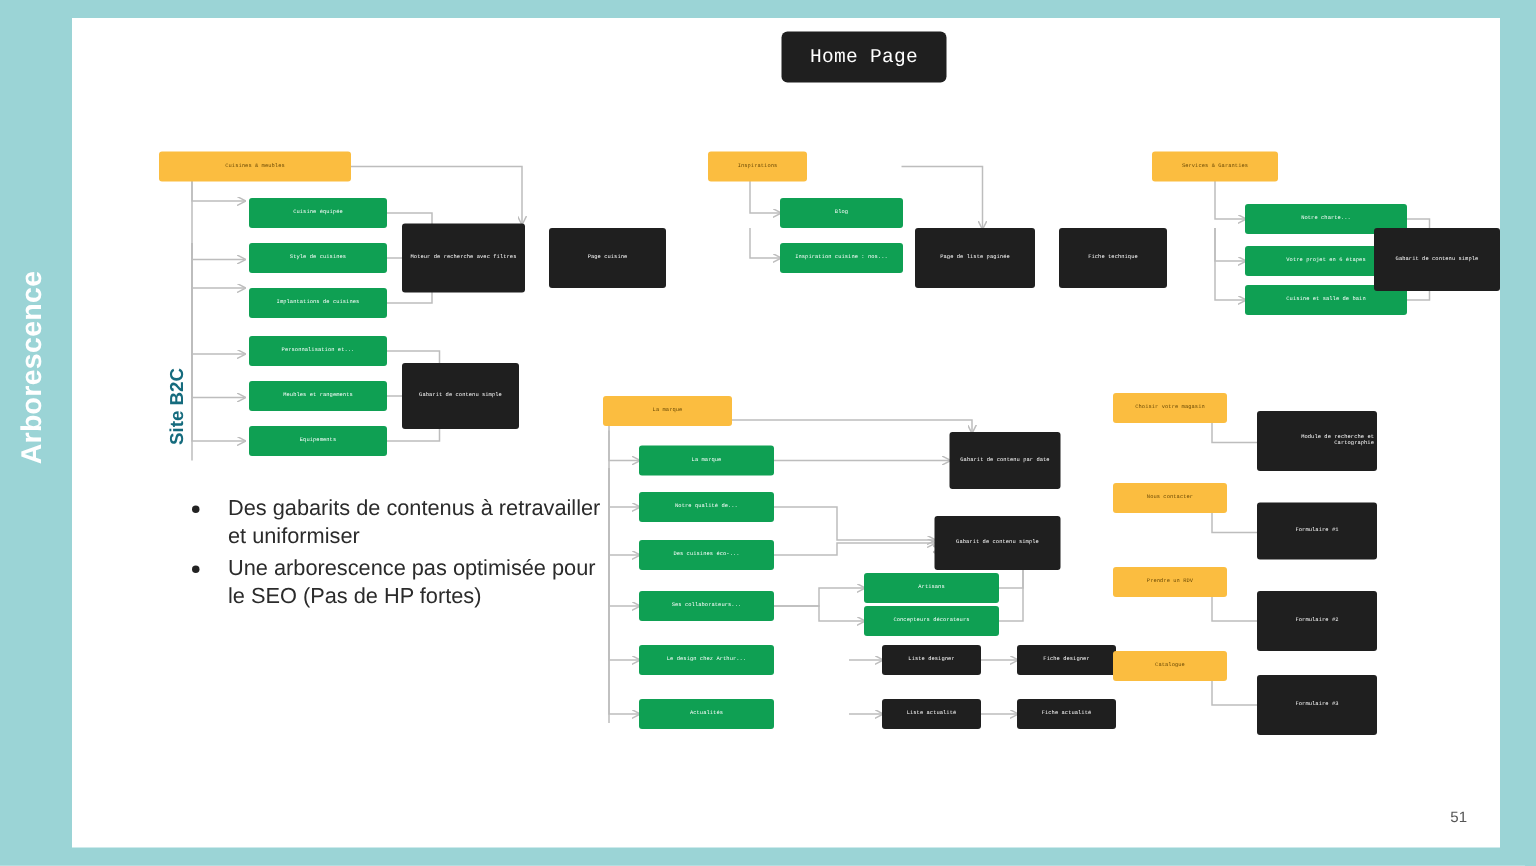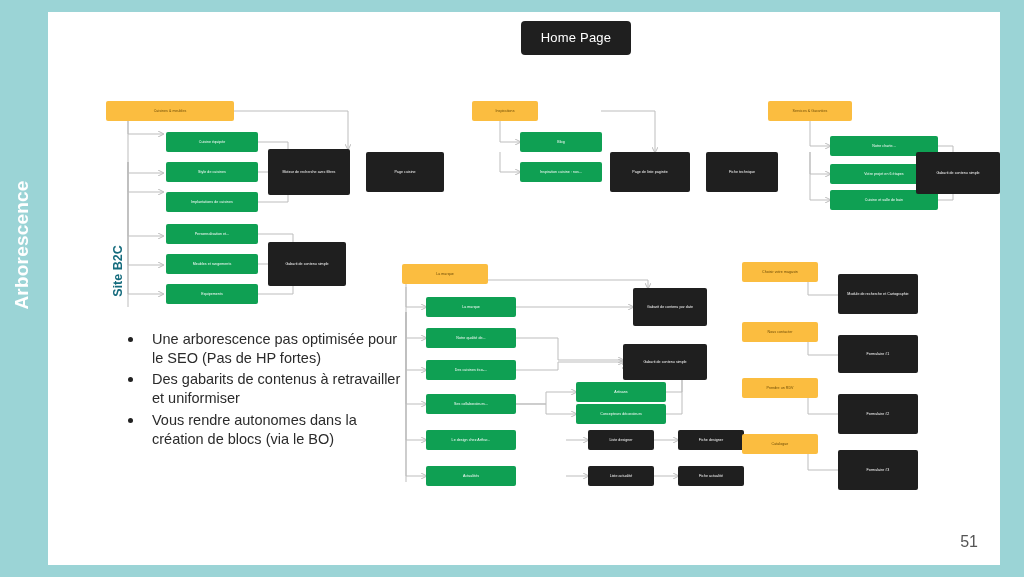--- a/index.html
+++ b/index.html
@@ -25,26 +25,27 @@
   .vert-sub-host{position:absolute;left:48px;top:0;width:40px;height:553px;}
   .vsub{
     position:absolute;left:-28px;top:252px;width:100px;
     transform:rotate(-90deg);
     color:#156b7d;font-weight:bold;font-size:12.5px;text-align:center;
   }
   
   .node{
     position:absolute;box-sizing:border-box;
     display:flex;align-items:center;justify-content:center;
-    text-align:left;line-height:1.12;
+    text-align:right;line-height:1.12;
     border-radius:2px;
     font-size:3.6px;
     padding:1px 2px;
     color:#ffffff;
     letter-spacing:.05px;
+    font-family:Liberation Mono, monospace;
   }
   .n-dark{background:#1f1f1f;color:#ffffff;}
   .n-green{background:#12a css;}
   .n-green{background:#0fa053;color:#ffffff;}
   .n-orange{background:#fbbd40;color:#6b4a05;}
   .n-home{
     background:#1f1f1f;color:#fff;border-radius:4px;
     font-size:13px;letter-spacing:.2px;
   }
   svg.links{position:absolute;left:0;top:0;width:952px;height:553px;pointer-events:none;}
@@ -58,21 +59,21 @@
   .remarks li{
     position:relative;font-size:14.5px;color:#2b2b2b;line-height:1.32;
     margin-bottom:2px;padding-left:24px;
   }
   .remarks li:before{
     content:"";position:absolute;left:0;top:7px;width:5px;height:5px;
     border-radius:50%;background:#222;
   }
   .pagenum{
     position:absolute;right:22px;bottom:14px;
-    font-size:16px;color:#555;
+    font-size:10px;color:#555;
   }
 </style>
 </head>
 <body>
 
 <div class="slide-bg"></div>
 
 <div class="vert-wrap">
   <div class="vert-title">Arborescence</div>
 </div>
@@ -194,20 +195,19 @@
   <div class="node n-dark" style="left:790px;top:262px;width:80px;height:40px;">Module de recherche et Cartographie</div>
   <div class="node n-orange" style="left:694px;top:310px;width:76px;height:20px;">Nous contacter</div>
   <div class="node n-dark" style="left:790px;top:323px;width:80px;height:38px;">Formulaire #1</div>
   <div class="node n-orange" style="left:694px;top:366px;width:76px;height:20px;">Prendre un RDV</div>
   <div class="node n-dark" style="left:790px;top:382px;width:80px;height:40px;">Formulaire #2</div>
   <div class="node n-orange" style="left:694px;top:422px;width:76px;height:20px;">Catalogue</div>
   <div class="node n-dark" style="left:790px;top:438px;width:80px;height:40px;">Formulaire #3</div>
 
   <div class="remarks">
     <ul>
+      <li>Des gabarits de contenus à retravailler et uniformiser</li>
       <li>Une arborescence pas optimisée pour le SEO (Pas de HP fortes)</li>
-      <li>Des gabarits de contenus à retravailler et uniformiser</li>
-      <li>Vous rendre autonomes dans la création de blocs (via le BO)</li>
     </ul>
   </div>
 
   <div class="pagenum">51</div>
 </div>
 
 </body></html>

